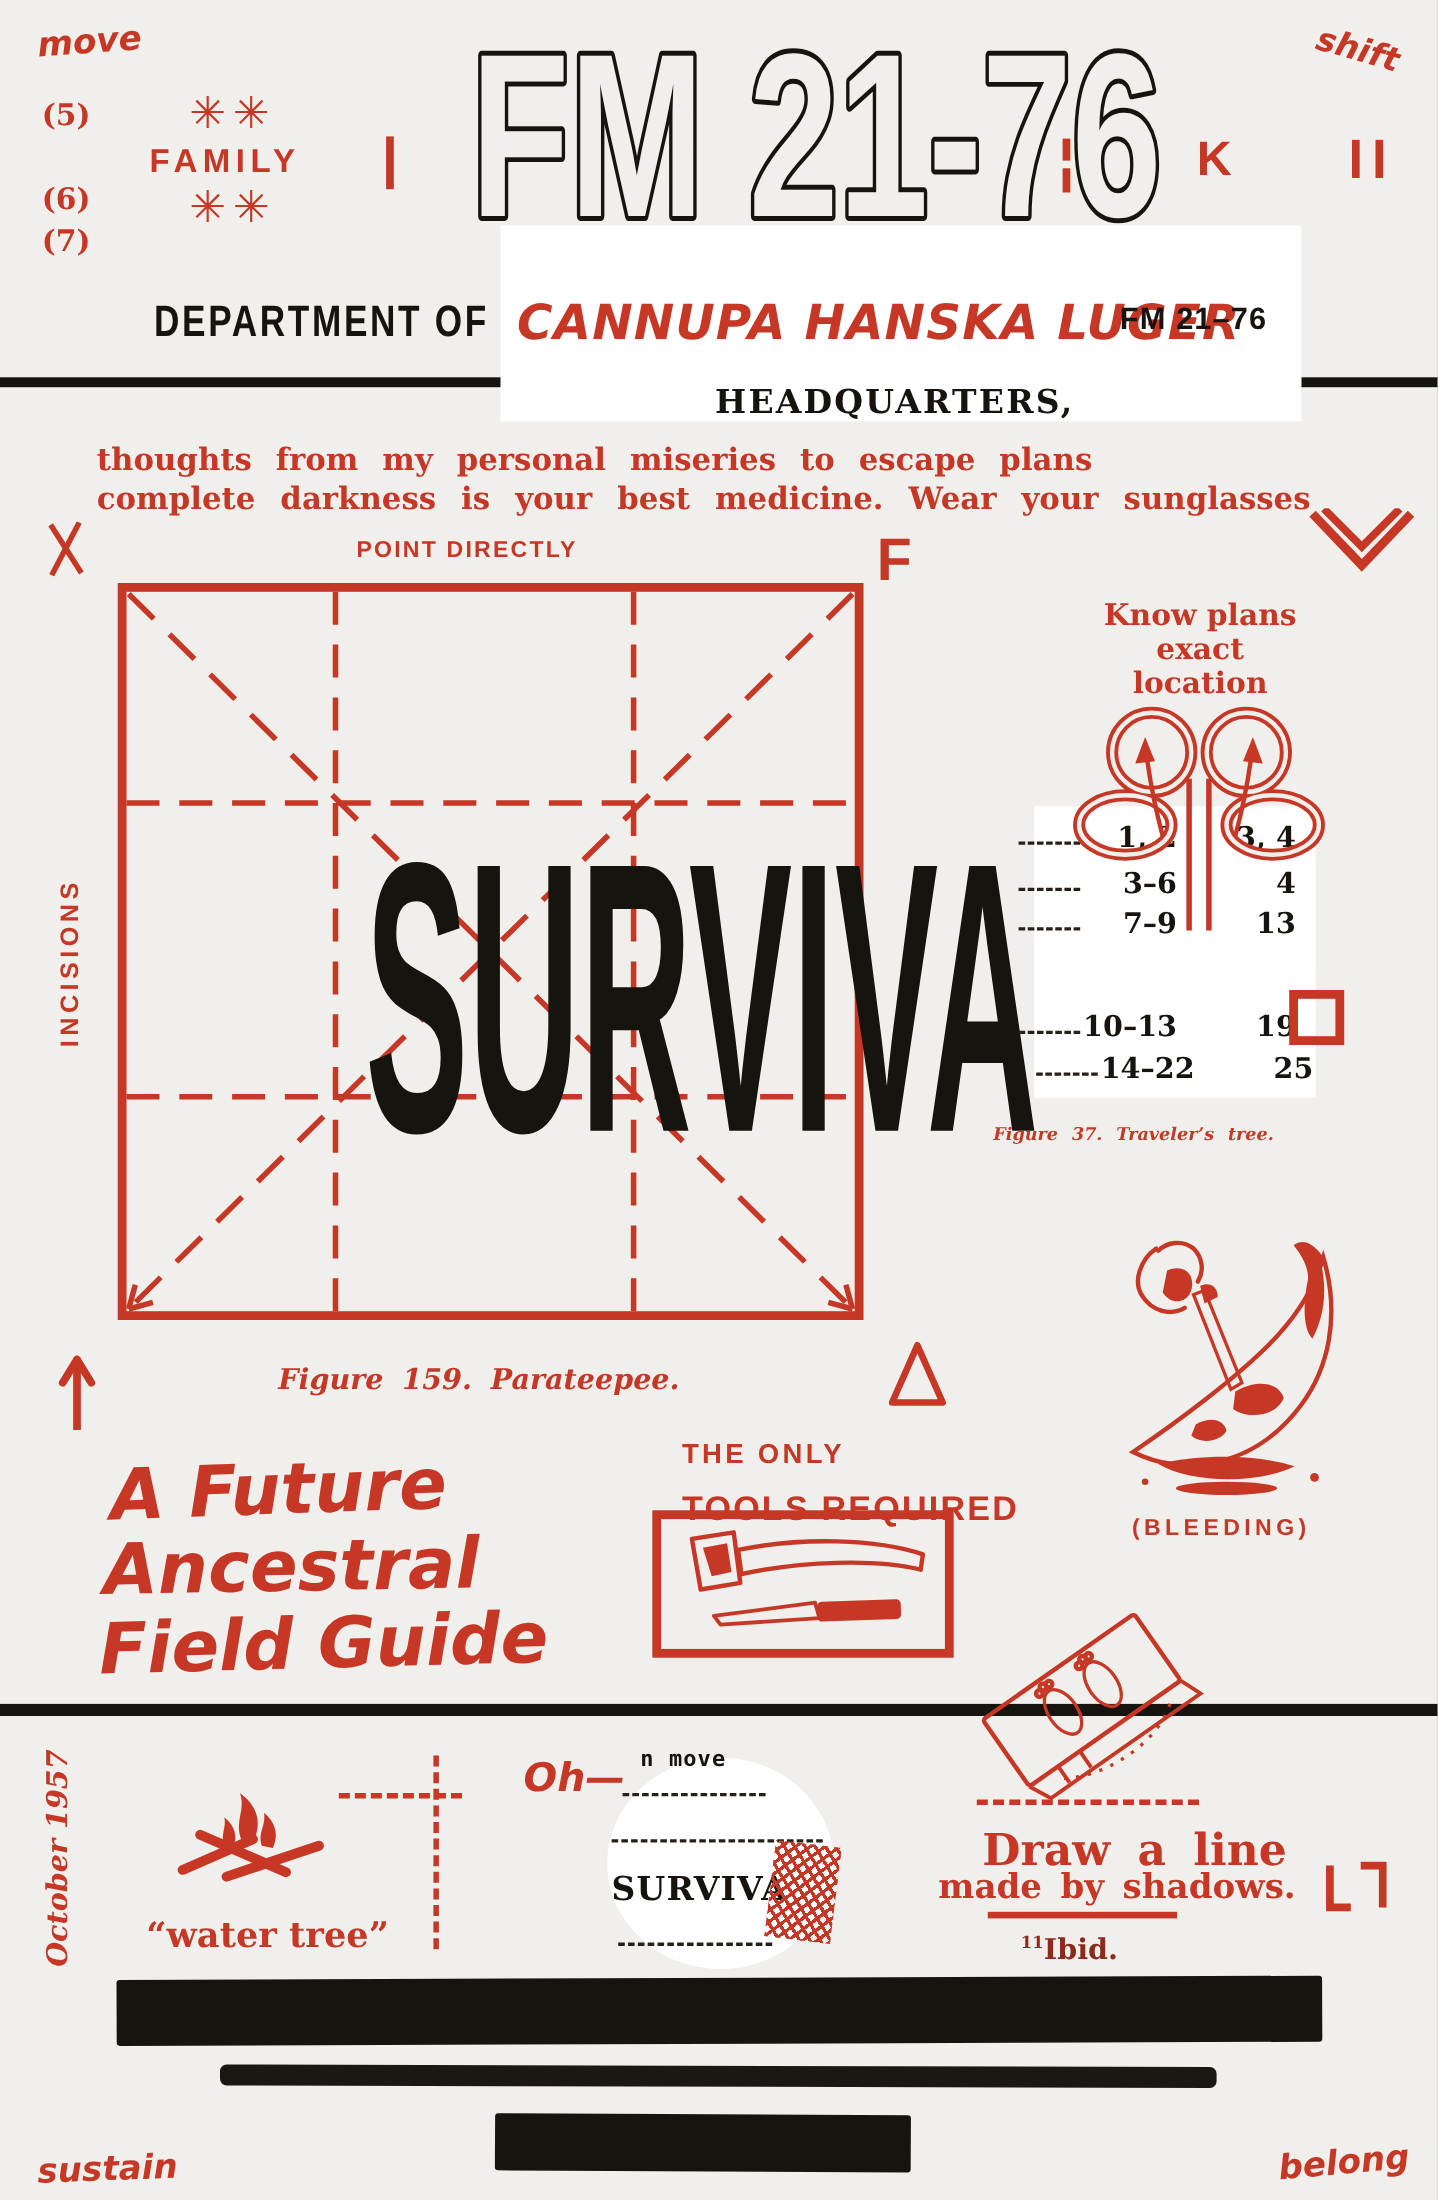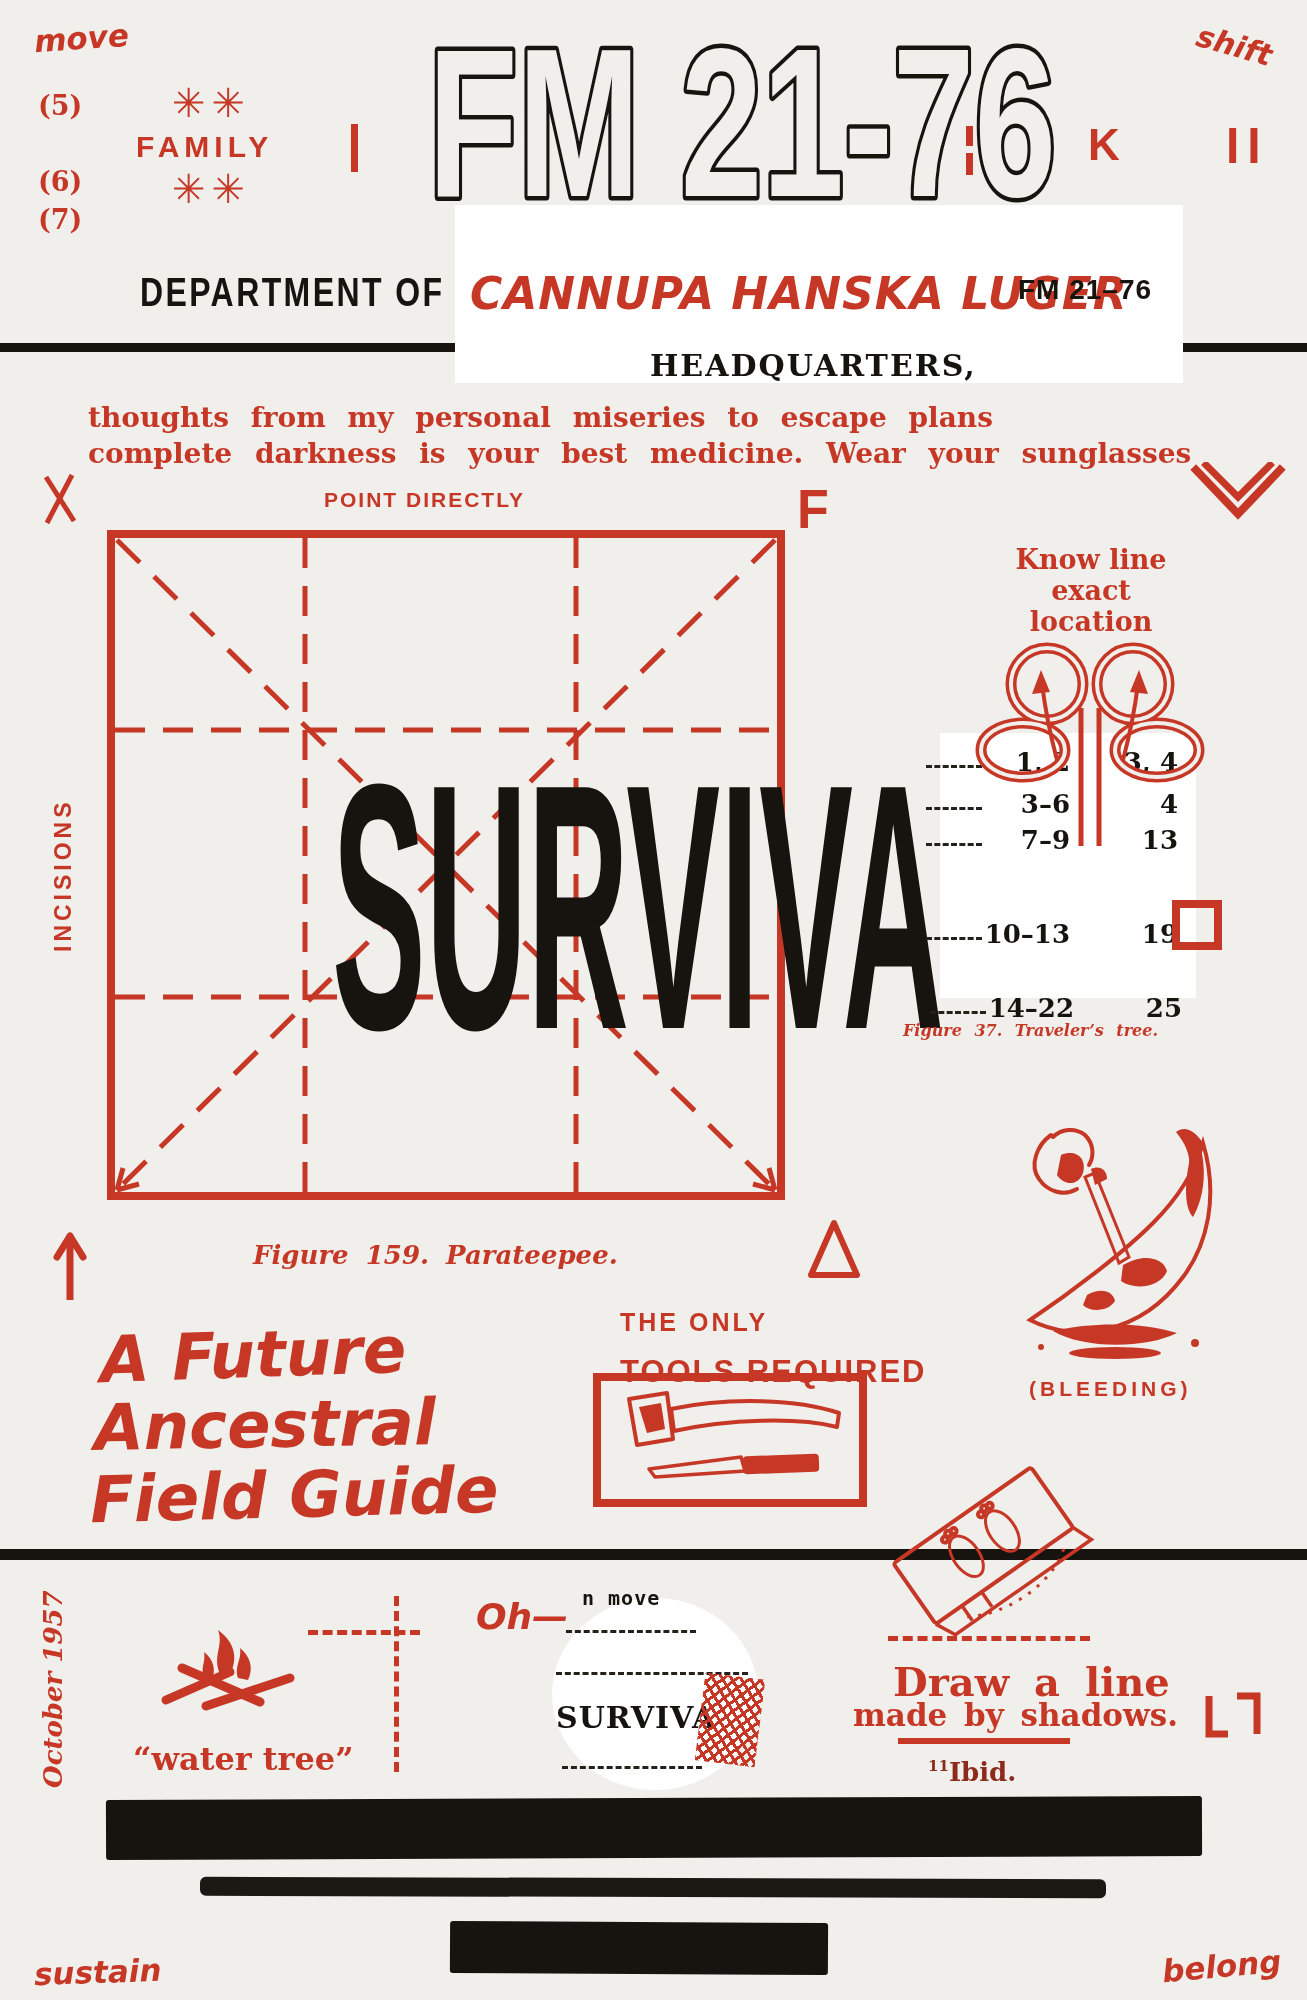--- a/index.html
+++ b/index.html
@@ -109,21 +109,21 @@
   </svg>
 
   <div class="abs red serif ital b nw" style="left:253px;top:1240px;font-size:26px;word-spacing:8px;">Figure 159.   Parateepee.</div>
 
   <svg class="abs" style="left:50px;top:1230px;" width="40" height="74" viewBox="0 0 40 74">
     <line x1="20" y1="10" x2="20" y2="70" class="sr" stroke-width="7"></line>
     <path d="M20,6 L7,27 M20,6 L33,27" class="sr fn" stroke-width="7" stroke-linecap="round"></path>
   </svg>
 
   <div class="abs red serif b" style="left:995px;top:544px;width:192px;text-align:center;font-size:27px;line-height:1.15;">
-    <div>Know line</div>
+    <div>Know plans</div>
     <div>exact location</div>
   </div>
 
   <div class="abs" style="left:940px;top:733px;width:256px;height:265px;background:var(--white);">
     <div class="abs" style="left:0;top:14px;width:100%;height:32px;">
       <span class="abs" style="left:-14px;top:18px;width:56px;border-top:3px dashed #26201b;"></span>
       <span class="abs serif b blk" style="left:50px;top:0;width:80px;text-align:right;font-size:26px;">1, 2</span>
       <span class="abs serif b blk" style="left:168px;top:0;width:70px;text-align:right;font-size:26px;">3, 4</span>
     </div>
     <div class="abs" style="left:0;top:56px;width:100%;height:32px;">
@@ -134,21 +134,21 @@
     <div class="abs" style="left:0;top:92px;width:100%;height:32px;">
       <span class="abs" style="left:-14px;top:18px;width:56px;border-top:3px dashed #26201b;"></span>
       <span class="abs serif b blk" style="left:50px;top:0;width:80px;text-align:right;font-size:26px;">7–9</span>
       <span class="abs serif b blk" style="left:168px;top:0;width:70px;text-align:right;font-size:26px;">13</span>
     </div>
     <div class="abs" style="left:0;top:186px;width:100%;height:32px;">
       <span class="abs" style="left:-14px;top:18px;width:56px;border-top:3px dashed #26201b;"></span>
       <span class="abs serif b blk" style="left:36px;top:0;width:94px;text-align:right;font-size:26px;">10–13</span>
       <span class="abs serif b blk" style="left:168px;top:0;width:70px;text-align:right;font-size:26px;">19</span>
     </div>
-    <div class="abs" style="left:4px;top:224px;width:100%;height:32px;margin-top:36px;">
+    <div class="abs" style="left:16px;top:224px;width:100%;height:32px;">
       <span class="abs" style="left:-14px;top:18px;width:56px;border-top:3px dashed #26201b;"></span>
       <span class="abs serif b blk" style="left:36px;top:0;width:94px;text-align:right;font-size:26px;">14–22</span>
       <span class="abs serif b blk" style="left:168px;top:0;width:70px;text-align:right;font-size:26px;">25</span>
     </div>
   </div>
 
   <svg class="abs" style="left:975px;top:620px;" width="230" height="232" viewBox="0 0 230 232">
     <circle cx="72" cy="64" r="36" class="sr fn" stroke-width="11"></circle>
     <circle cx="158" cy="64" r="36" class="sr fn" stroke-width="11"></circle>
     <ellipse cx="48" cy="130" rx="42" ry="27" class="sr fn" stroke-width="11"></ellipse>

